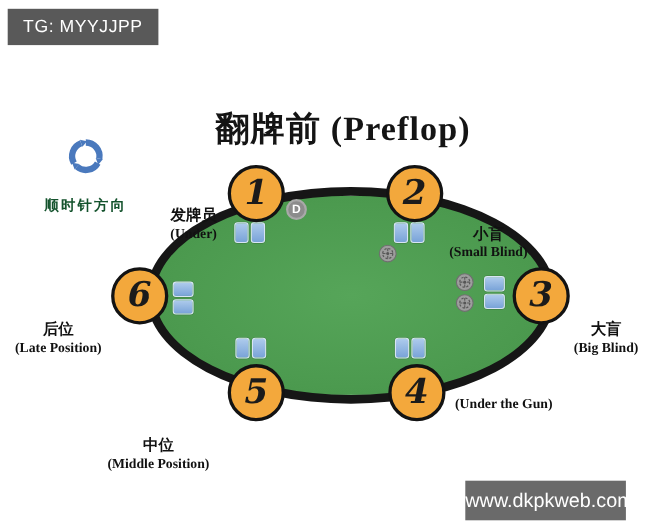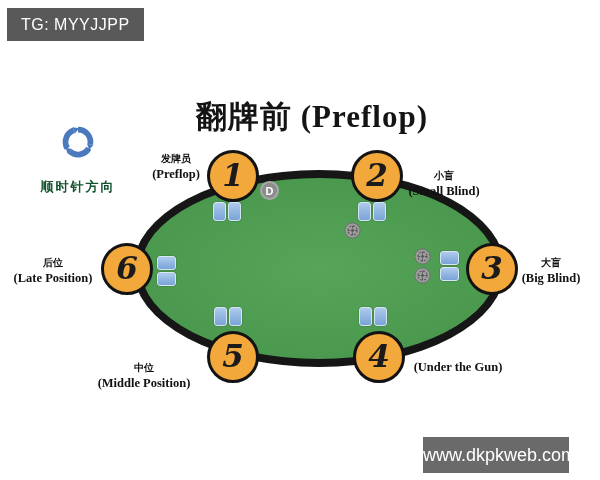--- a/index.html
+++ b/index.html
@@ -32,21 +32,21 @@
   .seat{position:absolute;width:52px;height:52px;box-sizing:border-box;border-radius:50%;
         background:#f3a83c;border:3px solid #131313;display:flex;align-items:center;justify-content:center;}
   .seat .num{font-family:"DejaVu Serif", serif;font-style:italic;font-weight:bold;
              font-size:31px;color:#1b1b1b;line-height:1;padding-bottom:2px;}
   .seat.s1{left:207px;top:150px;} .seat.s2{left:351px;top:150px;}
   .seat.s3{left:466px;top:243px;} .seat.s4{left:353px;top:331px;}
   .seat.s5{left:207px;top:331px;} .seat.s6{left:101px;top:243px;}
 
   
   .seat-label{position:absolute;transform:translateX(-50%);text-align:center;white-space:nowrap;color:#111;}
-  .seat-label .cn{font-size:10px;font-weight:bold;line-height:16px;}
+  .seat-label .cn{font-size:14px;font-weight:bold;line-height:16px;margin-top:38px;}
   .seat-label .en{font-size:12.5px;font-weight:bold;line-height:15px;}
   .seat-label.l1{left:176px;top:151px;} .seat-label.l2{left:444px;top:168px;}
   .seat-label.l3{left:551px;top:255px;} .seat-label.l4{left:458px;top:360px;}
   .seat-label.l5{left:144px;top:360px;} .seat-label.l6{left:53px;top:255px;}
 
   
   .cards{position:absolute;display:flex;gap:2px;}
   .cards.h .card{width:13px;height:19px;}
   .cards.v{flex-direction:column;}
   .cards.v .card{width:19px;height:14px;}
@@ -156,21 +156,21 @@
     </div>
   <div class="seat s5">
     <span class="num">5</span>
     </div>
   <div class="seat s6">
     <span class="num">6</span>
     </div>
 
   <div class="seat-label l1">
     <div class="cn">发牌员</div>
-    <div class="en">(Preflop)</div>
+    <div class="en">(Under)</div>
   </div>
   <div class="seat-label l2">
     <div class="cn">小盲</div>
     <div class="en">(Small Blind)</div>
   </div>
   <div class="seat-label l3">
     <div class="cn">大盲</div>
     <div class="en">(Big Blind)</div>
   </div>
   <div class="seat-label l4">

